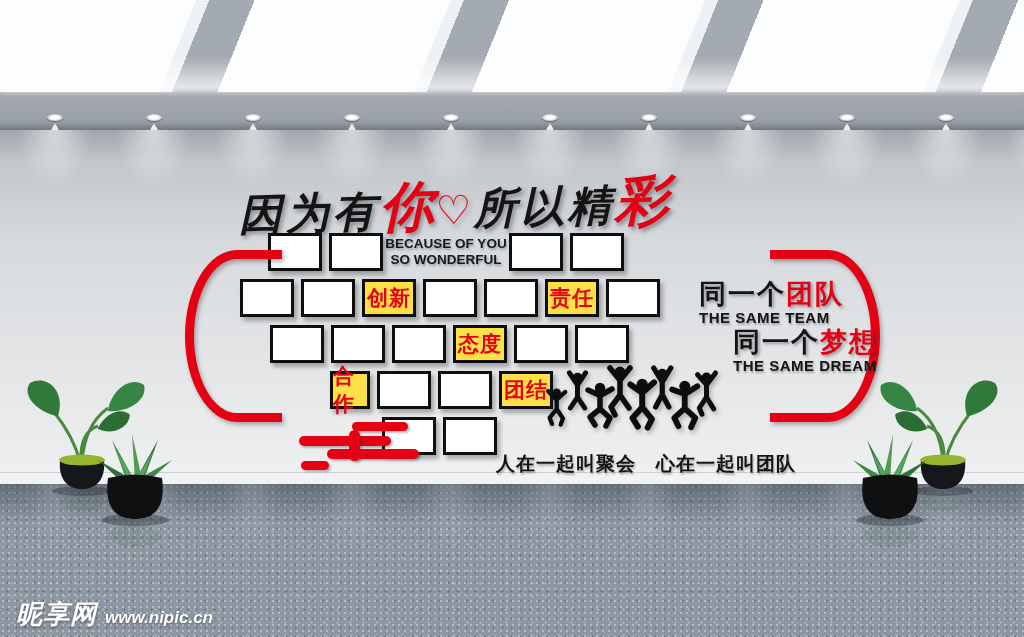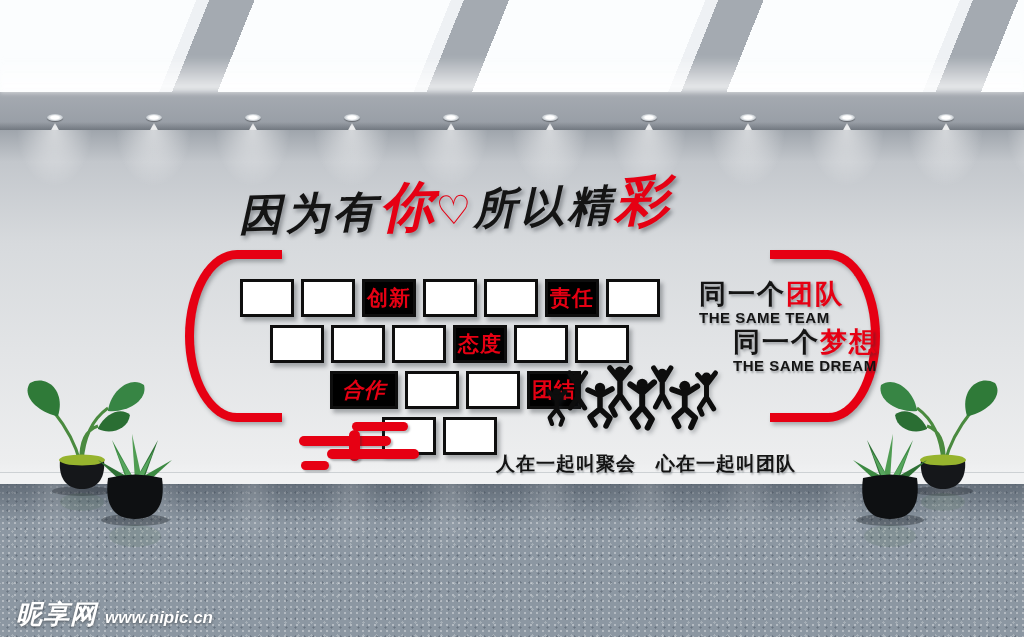--- a/index.html
+++ b/index.html
@@ -54,21 +54,21 @@
     text-shadow:2px 3px 4px rgba(40,45,52,.45);}
   .title .t-black{font-size:43px;color:#141414;letter-spacing:4px;}
   .title .t-red{font-size:54px;color:#e60013;letter-spacing:2px;}
   .title .t-heart{font-size:40px;color:#e60013;font-style:normal;letter-spacing:2px;}
 
   
   #photo-grid{position:absolute;left:240px;top:233px;width:430px;height:222px;}
   .pgrid-row{position:absolute;display:flex;}
   .frame{background:#fff;border:3px solid #0e0e0e;box-sizing:border-box;
     box-shadow:3px 4px 4px rgba(40,45,52,.35);}
-  .plabel{background:#000000;border:3px solid #0e0e0e;box-sizing:border-box;display:flex;
+  .plabel{background:#fde047;border:3px solid #0e0e0e;box-sizing:border-box;display:flex;
     align-items:center;justify-content:center;color:#e60013;font-weight:bold;font-size:21px;
     letter-spacing:1px;box-shadow:3px 4px 4px rgba(40,45,52,.35);}
   .subtitle{width:112px;display:flex;flex-direction:column;align-items:center;justify-content:center;
     font-weight:bold;font-size:13.5px;color:#17191b;line-height:1.15;letter-spacing:0px;
     text-shadow:1px 2px 2px rgba(40,45,52,.35);white-space:nowrap;}
 
   
   .bracket{position:absolute;border:9px solid #e60013;box-sizing:border-box;
     filter:drop-shadow(2px 3px 2px rgba(40,45,52,.35));}
   .bracket-left{left:185px;top:250px;width:97px;height:172px;border-right:none;
@@ -145,39 +145,49 @@
     <div class="baseboard"></div>
   </div>
 
   <div class="floor"></div>
 
   <div class="title">
     <span class="t-black">因为有</span><span class="t-red">你</span><span class="t-heart">♡</span><span class="t-black">所以精</span><span class="t-red">彩</span>
   </div>
 
   <div id="photo-grid">
+      <div class="pgrid-row" style="left: 28px; top: 0px; gap: 7px;">
+        <div class="frame" style="width: 54px; height: 38px;"></div>
+        <div class="frame" style="width: 54px; height: 38px;"></div>
+        <div class="subtitle" style="height: 38px;">
+          <div>BECAUSE OF YOU</div>
+          <div>SO WONDERFUL</div>
+        </div>
+        <div class="frame" style="width: 54px; height: 38px;"></div>
+        <div class="frame" style="width: 54px; height: 38px;"></div>
+      </div>
       <div class="pgrid-row" style="left: 0px; top: 46px; gap: 7px;">
         <div class="frame" style="width: 54px; height: 38px;"></div>
         <div class="frame" style="width: 54px; height: 38px;"></div>
         <div class="plabel" style="width: 54px; height: 38px;">创新</div>
         <div class="frame" style="width: 54px; height: 38px;"></div>
         <div class="frame" style="width: 54px; height: 38px;"></div>
         <div class="plabel" style="width: 54px; height: 38px;">责任</div>
         <div class="frame" style="width: 54px; height: 38px;"></div>
       </div>
       <div class="pgrid-row" style="left: 30px; top: 92px; gap: 7px;">
         <div class="frame" style="width: 54px; height: 38px;"></div>
         <div class="frame" style="width: 54px; height: 38px;"></div>
         <div class="frame" style="width: 54px; height: 38px;"></div>
         <div class="plabel" style="width: 54px; height: 38px;">态度</div>
         <div class="frame" style="width: 54px; height: 38px;"></div>
         <div class="frame" style="width: 54px; height: 38px;"></div>
       </div>
       <div class="pgrid-row" style="left: 90px; top: 138px; gap: 7px;">
-        <div class="plabel" style="width: 68px; height: 38px; font-style: italic;">合作</div>
+        <div class="plabel" style="width: 40px; height: 38px;">合作</div>
         <div class="frame" style="width: 54px; height: 38px;"></div>
         <div class="frame" style="width: 54px; height: 38px;"></div>
         <div class="plabel" style="width: 54px; height: 38px;">团结</div>
       </div>
       <div class="pgrid-row" style="left: 142px; top: 184px; gap: 7px;">
         <div class="frame" style="width: 54px; height: 38px;"></div>
         <div class="frame" style="width: 54px; height: 38px;"></div>
       </div>
     </div>
 

